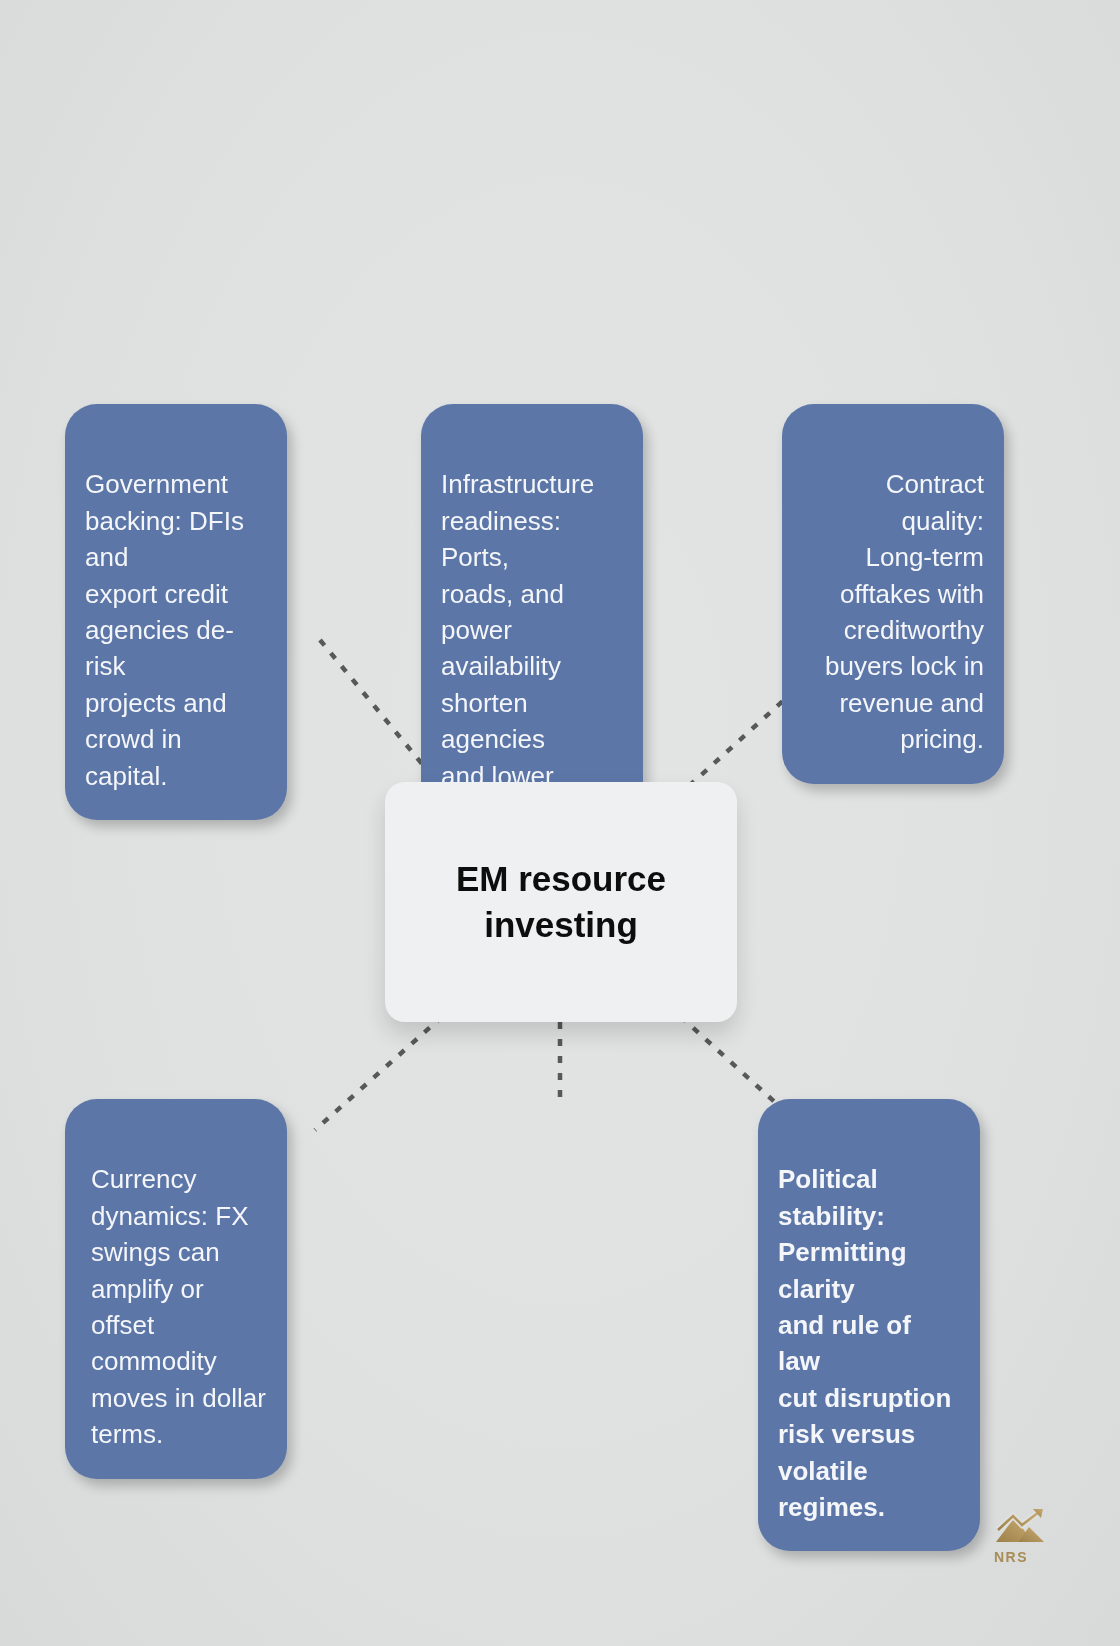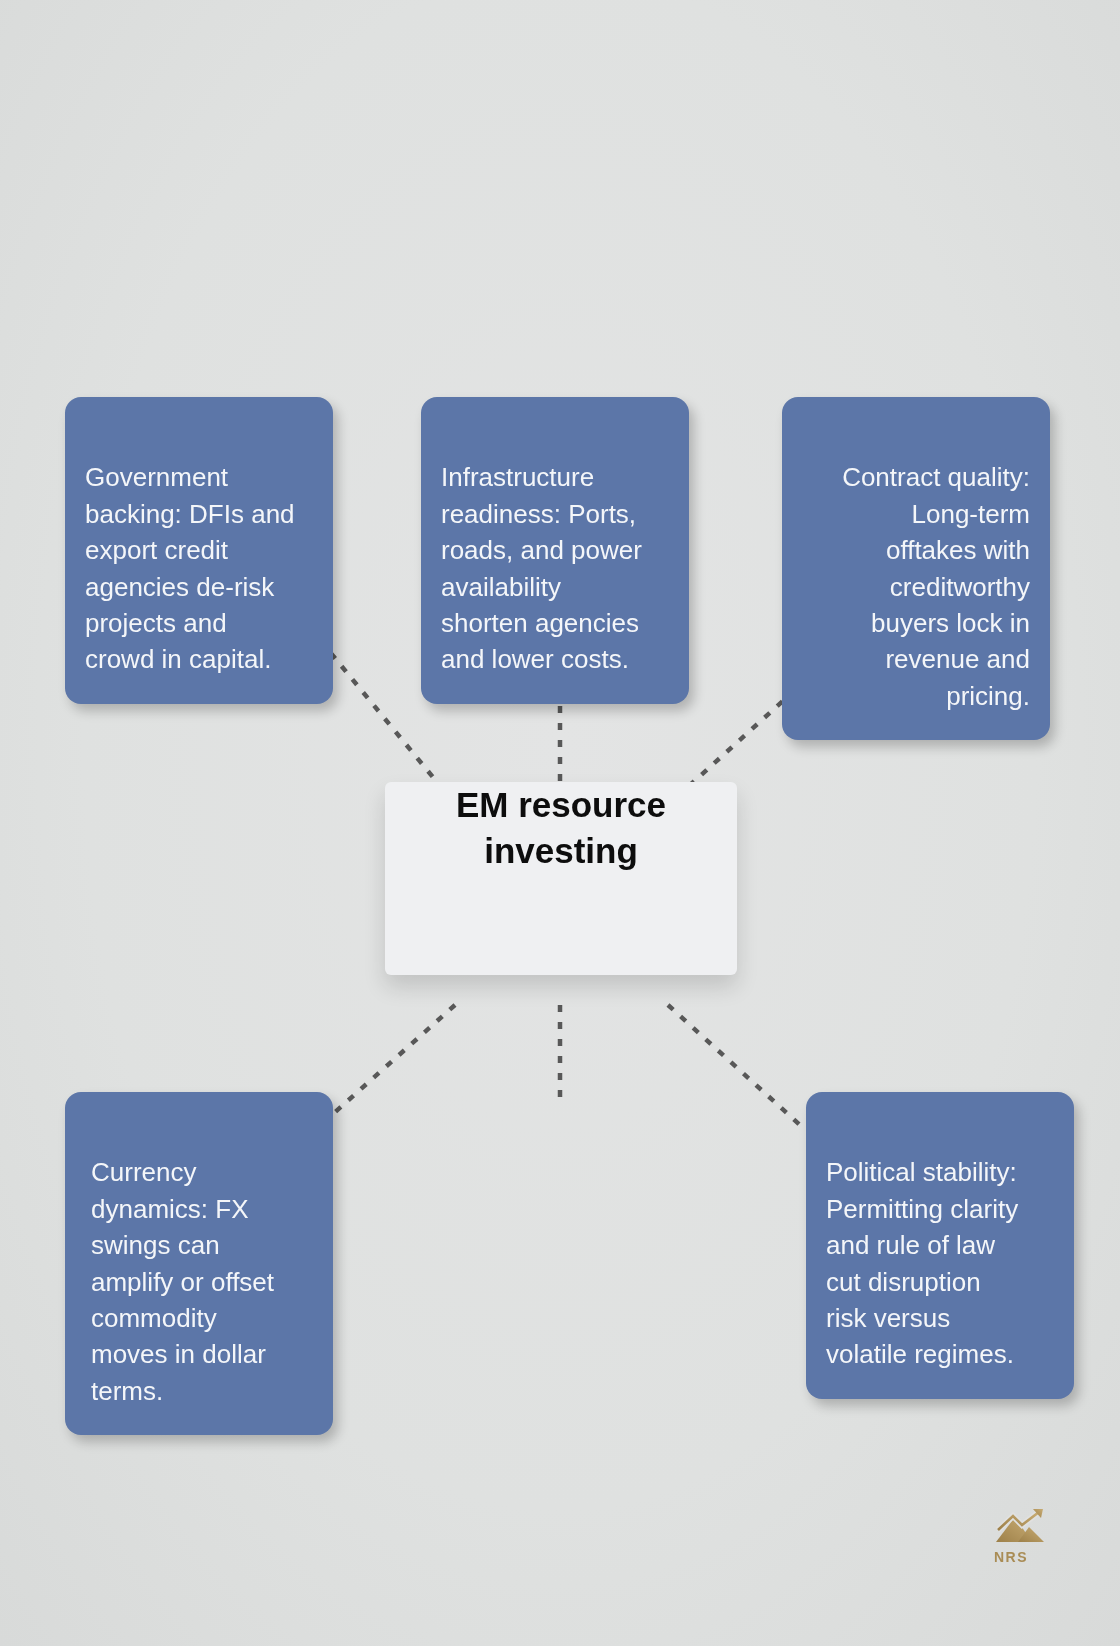--- a/index.html
+++ b/index.html
@@ -34,49 +34,50 @@
     top: 0;
   }
   .connectors line {
     stroke: #585858;
     stroke-width: 4.5;
     stroke-dasharray: 7 10;
   }
 
   .factor {
     position: absolute;
-    width: 268px;
+    width: 222px;
     box-sizing: border-box;
     padding: 26px 20px;
     background: #5c76a8;
-    border-radius: 16px;
+    border-radius: 32px;
     color: #f4f6f9;
     font-size: 26px;
     line-height: 1.4;
     white-space: pre-line;
     box-shadow: 5px 7px 12px rgba(0,0,0,0.22);
+    margin-top: 7px;
   }
   .pos-a { left: 65px;  top: 397px; }
   .pos-b { left: 421px; top: 397px; }
   .pos-c { left: 782px; top: 397px; text-align: right; }
   .pos-d { left: 65px;  top: 1092px; padding-left: 26px; }
   .pos-e { left: 421px; top: 1092px; }
-  .pos-f { left: 806px; top: 1092px; }
+  .pos-f { left: 758px; top: 1092px; font-weight: bold; }
 
   .center-node {
     position: absolute;
     left: 385px;
     top: 782px;
     width: 352px;
-    height: 193px;
+    height: 240px;
     background: #eff0f2;
-    border-radius: 6px;
+    border-radius: 20px;
     box-shadow: 0 12px 22px rgba(0,0,0,0.14);
     display: flex;
-    align-items: flex-start;
+    align-items: center;
     justify-content: center;
   }
   .center-node-label {
     font-size: 35px;
     font-weight: 700;
     color: #0d0d0d;
     text-align: center;
     line-height: 1.32;
     white-space: pre-line;
   }

